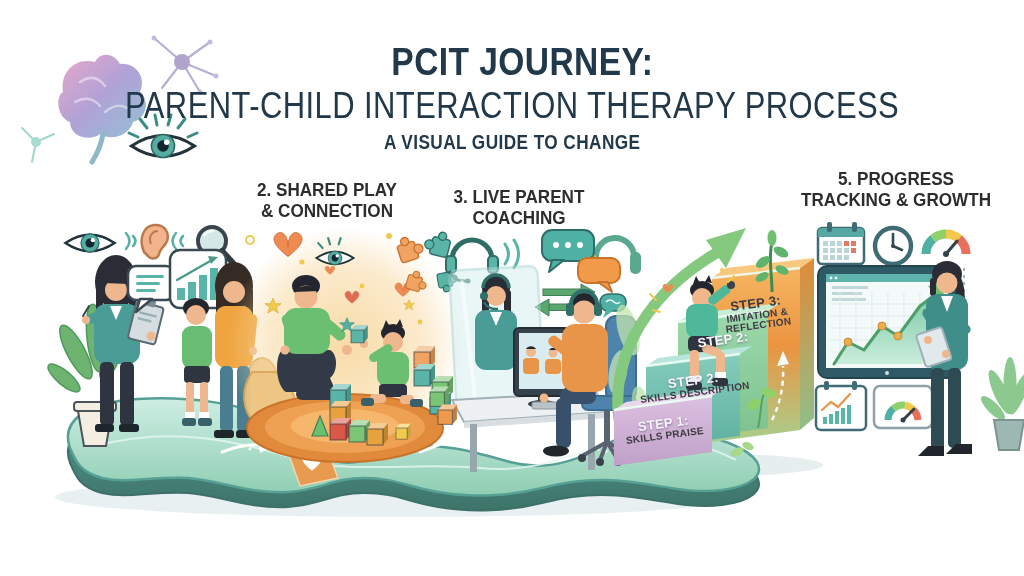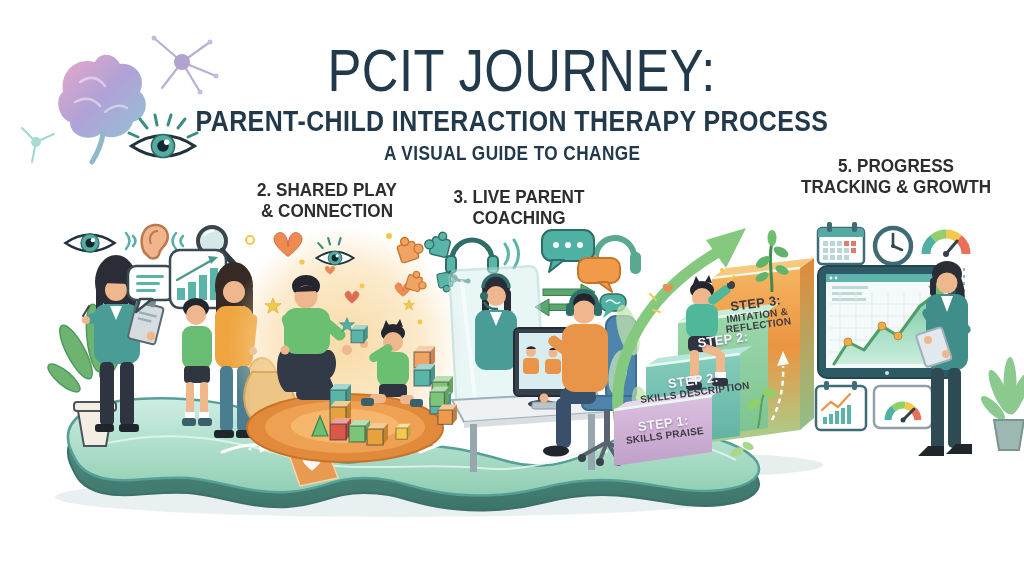--- a/index.html
+++ b/index.html
@@ -1,22 +1,22 @@
 <!DOCTYPE html>
 <html><head>
 <meta charset="utf-8">
 <style>
   html,body{margin:0;padding:0;background:#ffffff;}
   .canvas{position:relative;width:1024px;height:576px;background:#ffffff;overflow:hidden;
           font-family:"Liberation Sans",sans-serif;}
   svg.art{position:absolute;left:0;top:0;width:1024px;height:576px;}
 
   .title-block{position:absolute;left:0;top:42px;width:100%;text-align:center;color:#21394a;}
-  .title-main{font-size:59px;font-weight:400;line-height:1;padding-left:20px;}
-  .title-sub{font-size:29px;font-weight:700;margin-top:4px;}
+  .title-main{font-size:39px;font-weight:700;line-height:1;padding-left:20px;}
+  .title-sub{font-size:36px;font-weight:400;margin-top:4px;}
   .title-tag{font-size:20px;font-weight:800;margin-top:4px;}
   .cond{display:inline-block;transform:scaleX(.86);transform-origin:50% 50%;letter-spacing:.5px;white-space:nowrap;}
 
   .phase-label{position:absolute;transform:translateX(-50%);text-align:center;color:#2d2d2d;
                font-weight:800;white-space:nowrap;}
   .phase-label .ln{display:block;font-size:19px;line-height:1.12;transform:scaleX(.9);transform-origin:50% 50%;}
 
   .stair-label{position:absolute;text-align:center;transform:translate(-50%,-50%) rotate(-7.5deg);
                white-space:nowrap;line-height:1.05;}
   .st-title{display:block;font-weight:800;font-size:13px;color:#f7f5fa;
@@ -680,21 +680,21 @@
 </div>
 
 <div class="phase-label" style="left:327px;top:179px">
   <span class="ln">2. SHARED PLAY</span>
   <span class="ln">&amp; CONNECTION</span>
 </div>
 <div class="phase-label" style="left:519px;top:186px">
   <span class="ln">3. LIVE PARENT</span>
   <span class="ln">COACHING</span>
 </div>
-<div class="phase-label" style="left:896px;top:155px">
+<div class="phase-label" style="left:896px;top:168px">
   <span class="ln">5. PROGRESS</span>
   <span class="ln">TRACKING &amp; GROWTH</span>
 </div>
 
 <div class="stair-label" style="left:664px;top:429px">
   <span class="st-title">STEP 1:</span>
   <span class="st-sub">SKILLS PRAISE</span>
 </div>
 <div class="stair-label" style="left:694px;top:386px">
   <span class="st-title">STEP 2:</span>

